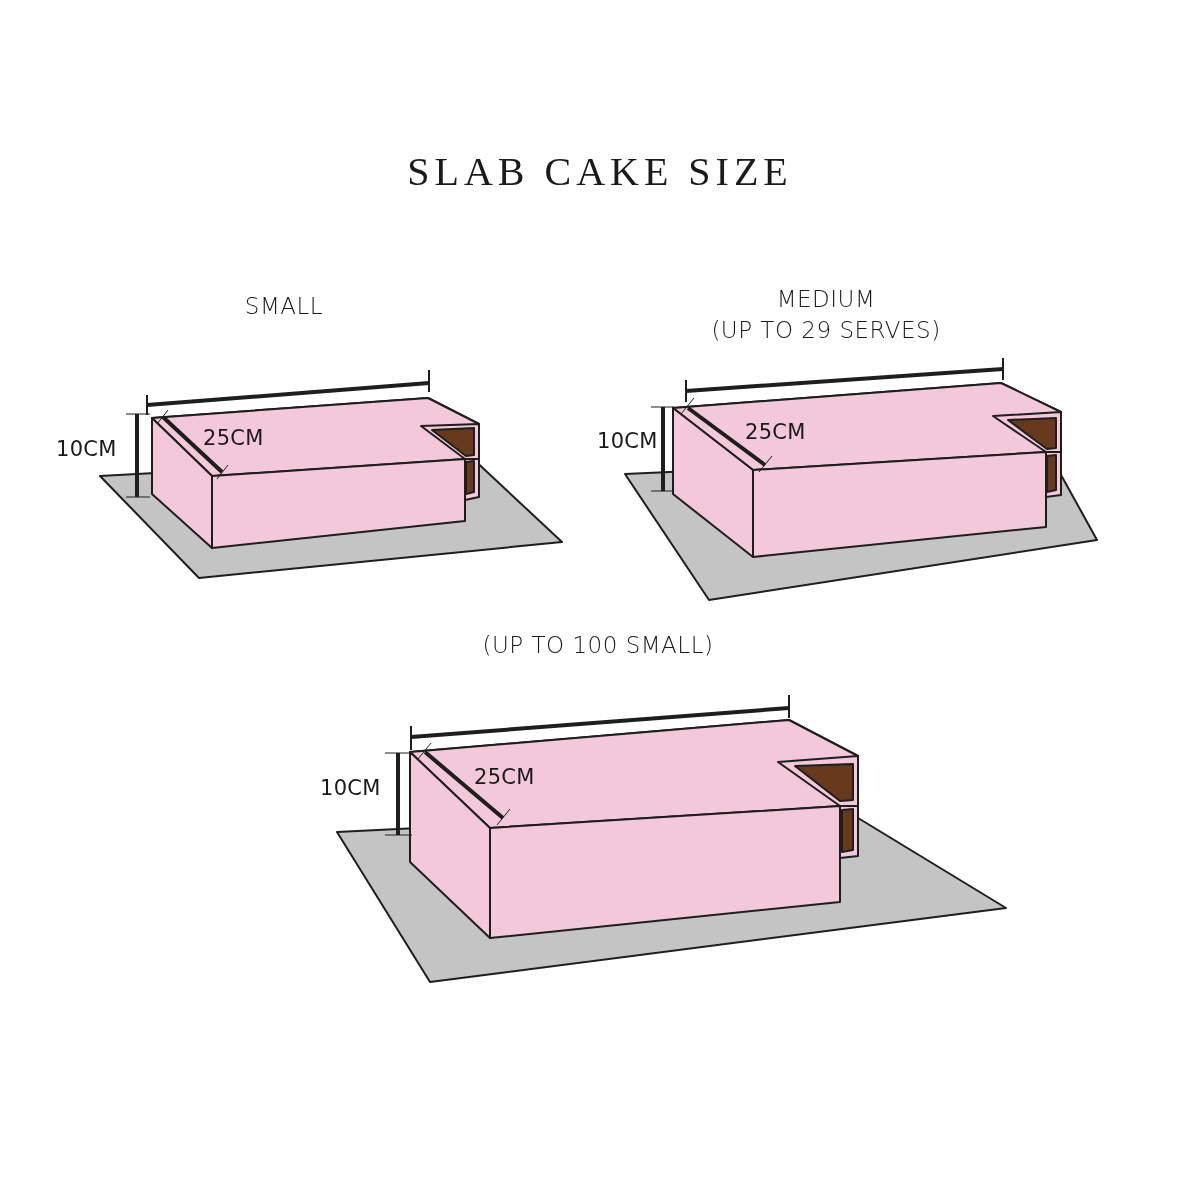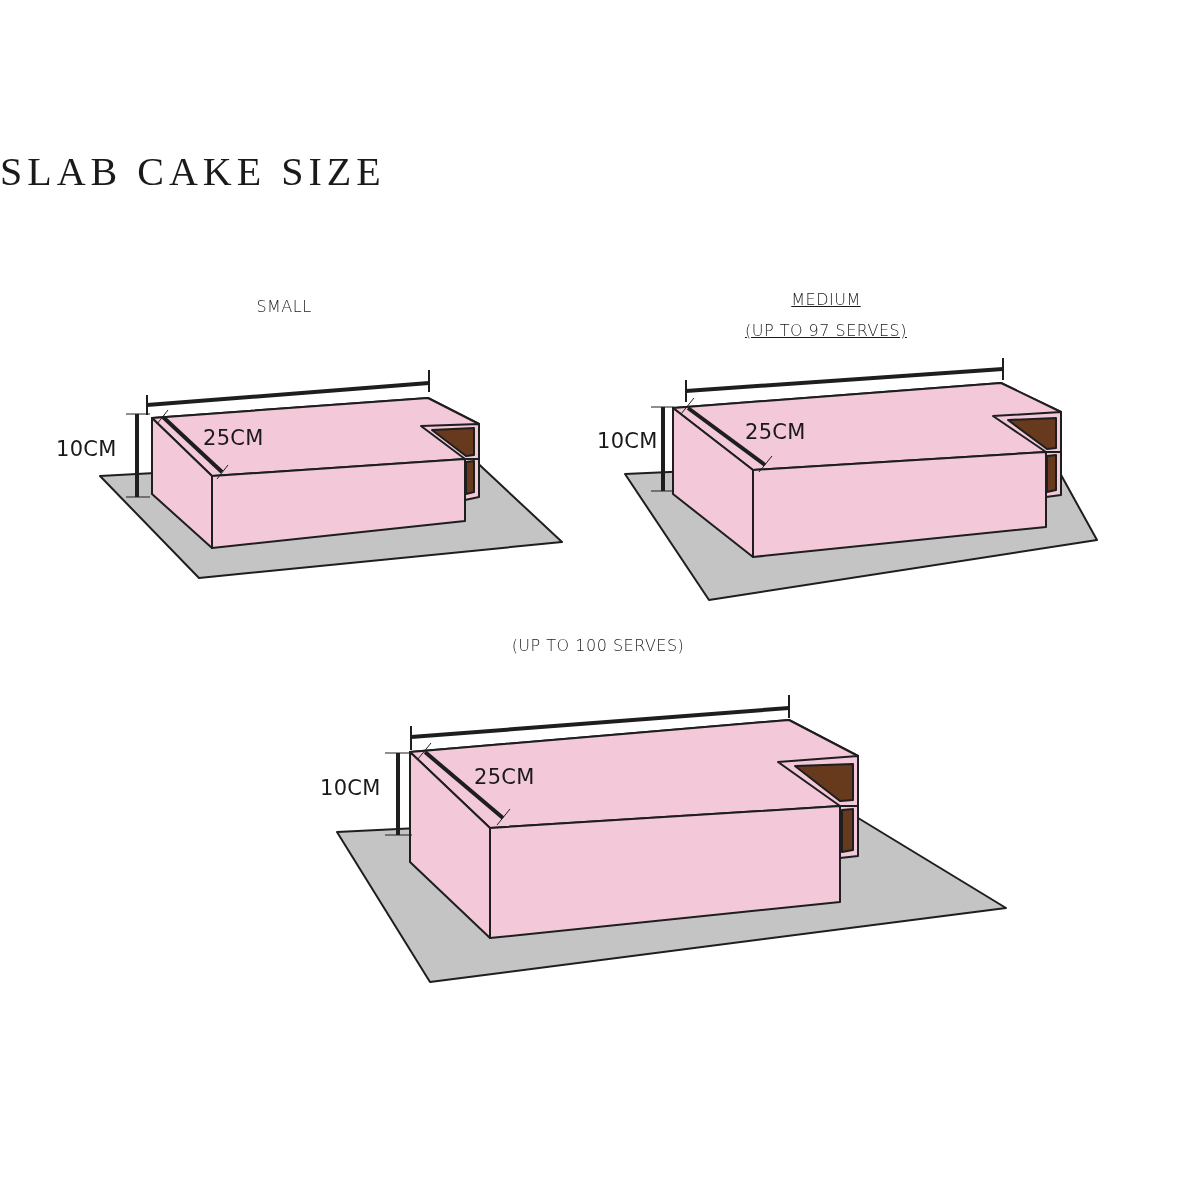--- a/index.html
+++ b/index.html
@@ -1,25 +1,25 @@
 <!DOCTYPE html>
 <html><head>
 <meta charset="utf-8">
 <style>
   html, body { margin: 0; padding: 0; background: #ffffff; }
   body { width: 1200px; height: 1200px; position: relative; overflow: hidden; }
   .title {
-    position: absolute; left: 0; top: 148px; width: 1200px; text-align: left;
+    position: absolute; left: 0; top: 148px; width: 1200px; text-align: center;
     font-family: "Liberation Serif", "DejaVu Serif", serif;
     font-size: 40px; letter-spacing: 5px; color: #1a1a1a;
   }
   .label {
     position: absolute; text-align: center;
     font-family: "DejaVu Sans", "Liberation Sans", sans-serif;
-    font-size: 16px; line-height: 31px; color: #1a1a1a; letter-spacing: 0.5px;
+    font-size: 23px; line-height: 31px; color: #1a1a1a; letter-spacing: 0.5px;
     font-weight: 300;
   }
   .dim {
     position: absolute;
     font-family: "DejaVu Sans", "Liberation Sans", sans-serif;
     font-size: 21px; color: #1a1a1a; letter-spacing: 0.3px;
   }
   svg.art { position: absolute; left: 0; top: 0; }
 </style>
 </head>
@@ -97,24 +97,24 @@
     </g>
   </g>
 </svg>
 
 <div class="label" style="left:134px; top:291px; width:300px;">
   <div>SMALL</div>
 </div>
 <div class="dim" style="left:56px; top:437px;">10CM</div>
 <div class="dim" style="left:203px; top:426px;">25CM</div>
 
-<div class="label" style="left:676px; top:284px; width:300px;text-decoration:underline;">
+<div class="label" style="left:676px; top:284px; width:300px;">
   <div>MEDIUM</div>
-  <div>(UP TO 97 SERVES)</div>
+  <div>(UP TO 29 SERVES)</div>
 </div>
 <div class="dim" style="left:597px; top:429px;">10CM</div>
 <div class="dim" style="left:745px; top:420px;">25CM</div>
 
 <div class="label" style="left:448px; top:630px; width:300px;">
-  <div>(UP TO 100 SERVES)</div>
+  <div>(UP TO 100 SMALL)</div>
 </div>
 <div class="dim" style="left:320px; top:776px;">10CM</div>
 <div class="dim" style="left:474px; top:765px;">25CM</div>
 
 </body></html>

